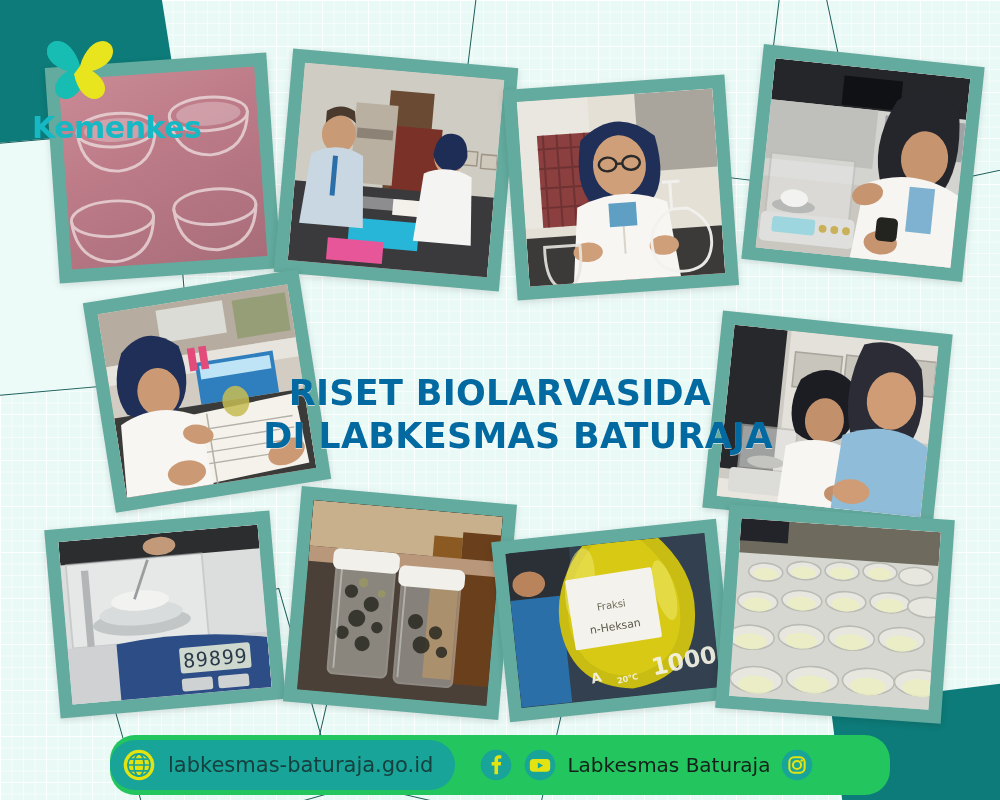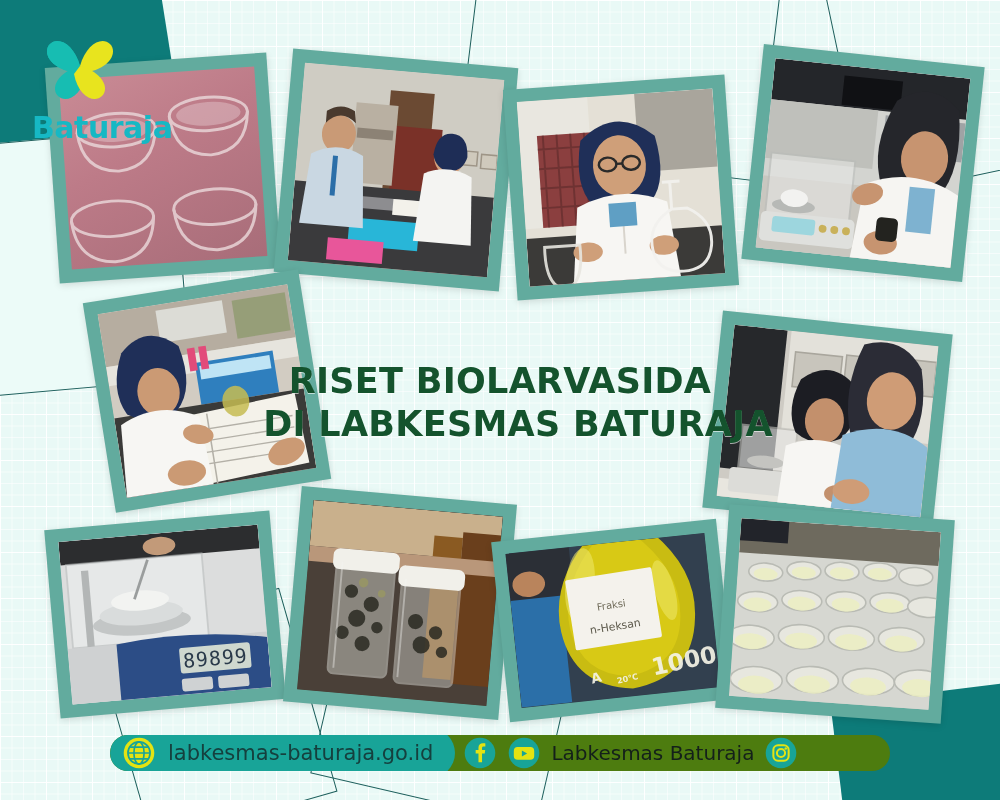--- a/index.html
+++ b/index.html
@@ -53,56 +53,56 @@
   }
   .card .photo{
     width:100%;height:100%;
     background-size:cover;background-position:center;
     position:relative;overflow:hidden;
   }
   .ph{position:absolute;inset:0;}
 
   
   .title{
-    position:absolute;left:0;right:0;top:360px;
+    position:absolute;left:0;right:0;top:372px;
     text-align:center;
-    color:#14532d;
+    color:#0369a1;
     font-weight:bold;
     font-size:35px;
     line-height:1.22;
     letter-spacing:.3px;
     font-family:"DejaVu Sans", sans-serif;
     z-index:40;
     text-shadow:0 1px 0 rgba(255,255,255,.6);
   }
   .title .l2{white-space:nowrap;margin-left:36px;}
 
   
   .logo{position:absolute;left:18px;top:22px;z-index:60;width:170px;height:120px;}
   .logo-text{
     position:absolute;left:14px;top:88px;
     color:#16b8c4;font-weight:bold;font-size:30px;letter-spacing:-.5px;
     font-family:"DejaVu Sans", sans-serif;
   }
 
   
   .footer{
-    position:absolute;left:110px;top:735px;width:780px;height:36px;
+    position:absolute;left:110px;top:735px;width:780px;height:60px;
     border-radius:25px;
-    background:#4d7c0f;
+    background:#22c55e;
     display:flex;align-items:center;
     z-index:70;
     overflow:hidden;
   }
   .foot-left{
     height:50px;border-radius:25px;background:#18a498;
     display:flex;align-items:center;padding:0 22px 0 12px;gap:12px;
   }
   .foot-left .lbl{color:#15403e;font-size:21px;font-family:"DejaVu Sans", sans-serif;}
-  .foot-right{display:flex;align-items:center;gap:10px;padding-left:8px;}
+  .foot-right{display:flex;align-items:center;gap:10px;padding-left:24px;}
   .foot-right .lbl{color:#14201a;font-size:20px;font-family:"DejaVu Sans", sans-serif;white-space:nowrap;}
   .sicon{width:34px;height:34px;flex:0 0 auto;}
   .globe-ic{width:34px;height:34px;flex:0 0 auto;}
 </style>
 </head>
 <body>
 
 <div id="poster">
 
   <div class="grid-bg"></div>
@@ -467,21 +467,21 @@
           <path d="M0 0 C -6 -22 -22 -30 -30 -22 C -38 -14 -30 2 -8 6 Z"></path>
           <path d="M0 0 C -22 6 -30 22 -22 30 C -14 38 2 30 6 8 Z"></path>
           <path d="M0 0 C 6 22 22 30 30 22 C 38 14 30 -2 8 -6 Z" transform="rotate(180)"></path>
         </g>
         <g fill="#e8e41e">
           <path d="M0 0 C 6 -22 22 -30 30 -22 C 38 -14 30 2 8 6 Z"></path>
           <path d="M0 0 C 22 6 30 22 22 30 C 14 38 -2 30 -6 8 Z"></path>
         </g>
       </g>
     </svg>
-    <div class="logo-text">Baturaja</div>
+    <div class="logo-text">Kemenkes</div>
   </div>
 
   <div class="footer">
 
     <div class="foot-left">
       <svg class="globe-ic" viewBox="0 0 40 40">
         <circle cx="20" cy="20" r="18" fill="#e4e312"></circle>
         <g fill="none" stroke="#18a498" stroke-width="2">
           <circle cx="20" cy="20" r="13"></circle>
           <ellipse cx="20" cy="20" rx="6" ry="13"></ellipse>

